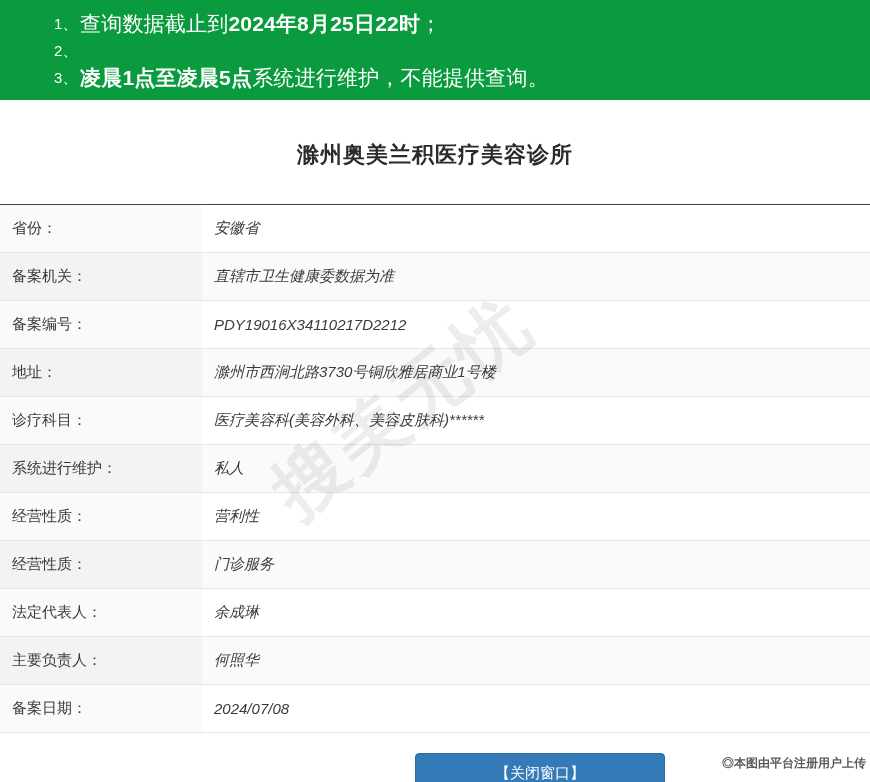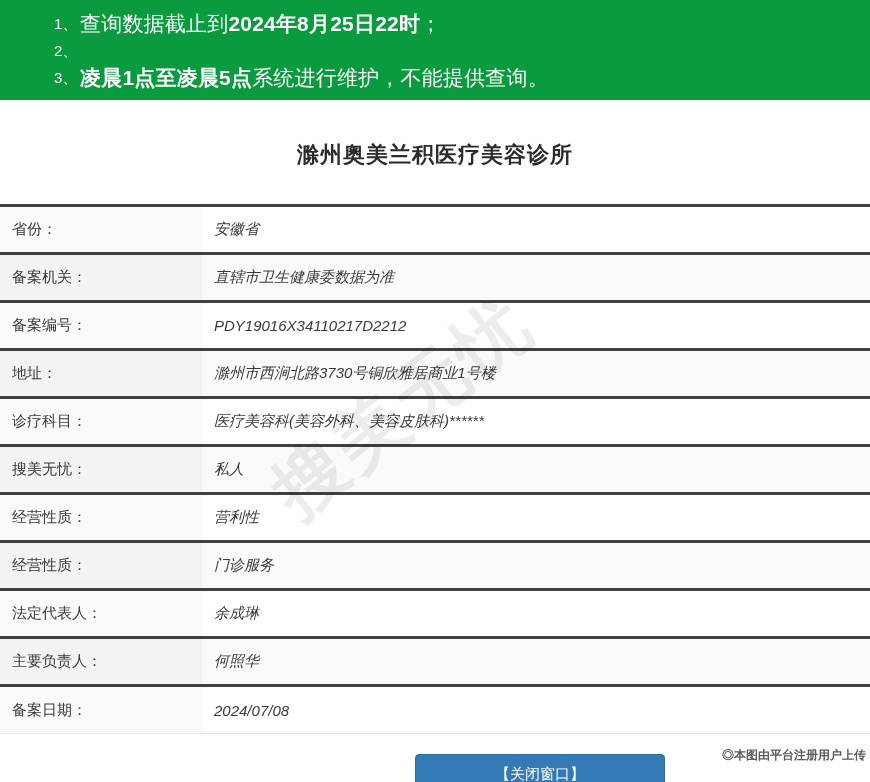--- a/index.html
+++ b/index.html
@@ -59,21 +59,21 @@
     width: 870px;
     border-collapse: collapse;
     table-layout: fixed;
     position: relative;
     z-index: 2;
   }
   .info-table tr {
     height: 48px;
   }
   .info-table td {
-    border-top: 3px solid #404040;
+    border-top: 1px solid #404040;
     border-bottom: 1px solid #e6e6e6;
     font-size: 15px;
     color: #3a3a3a;
     vertical-align: middle;
     padding: 0;
   }
   .info-table tr td.label-cell {
     width: 202px;
     background: #fafafa;
     padding-left: 12px;
@@ -135,21 +135,21 @@
     font-family: "Liberation Sans", sans-serif;
     cursor: pointer;
     line-height: 38px;
     text-align: center;
     padding: 0;
   }
 
   .upload-note {
     position: absolute;
     right: 4px;
-    bottom: 18px;
+    bottom: 10px;
     font-size: 12px;
     color: #5a5a5a;
     font-weight: bold;
     z-index: 6;
   }
 </style>
 </head>
 <body>
 
 <div class="notice-banner">
@@ -188,21 +188,21 @@
     </tr>
     <tr>
       <td class="label-cell">地址：</td>
       <td class="value-cell">滁州市西涧北路3730号铜欣雅居商业1号楼</td>
     </tr>
     <tr>
       <td class="label-cell">诊疗科目：</td>
       <td class="value-cell">医疗美容科(美容外科、美容皮肤科)******</td>
     </tr>
     <tr>
-      <td class="label-cell">搜美无忧：</td>
+      <td class="label-cell">系统进行维护：</td>
       <td class="value-cell">私人</td>
     </tr>
     <tr>
       <td class="label-cell">经营性质：</td>
       <td class="value-cell">营利性</td>
     </tr>
     <tr>
       <td class="label-cell">经营性质：</td>
       <td class="value-cell">门诊服务</td>
     </tr>

